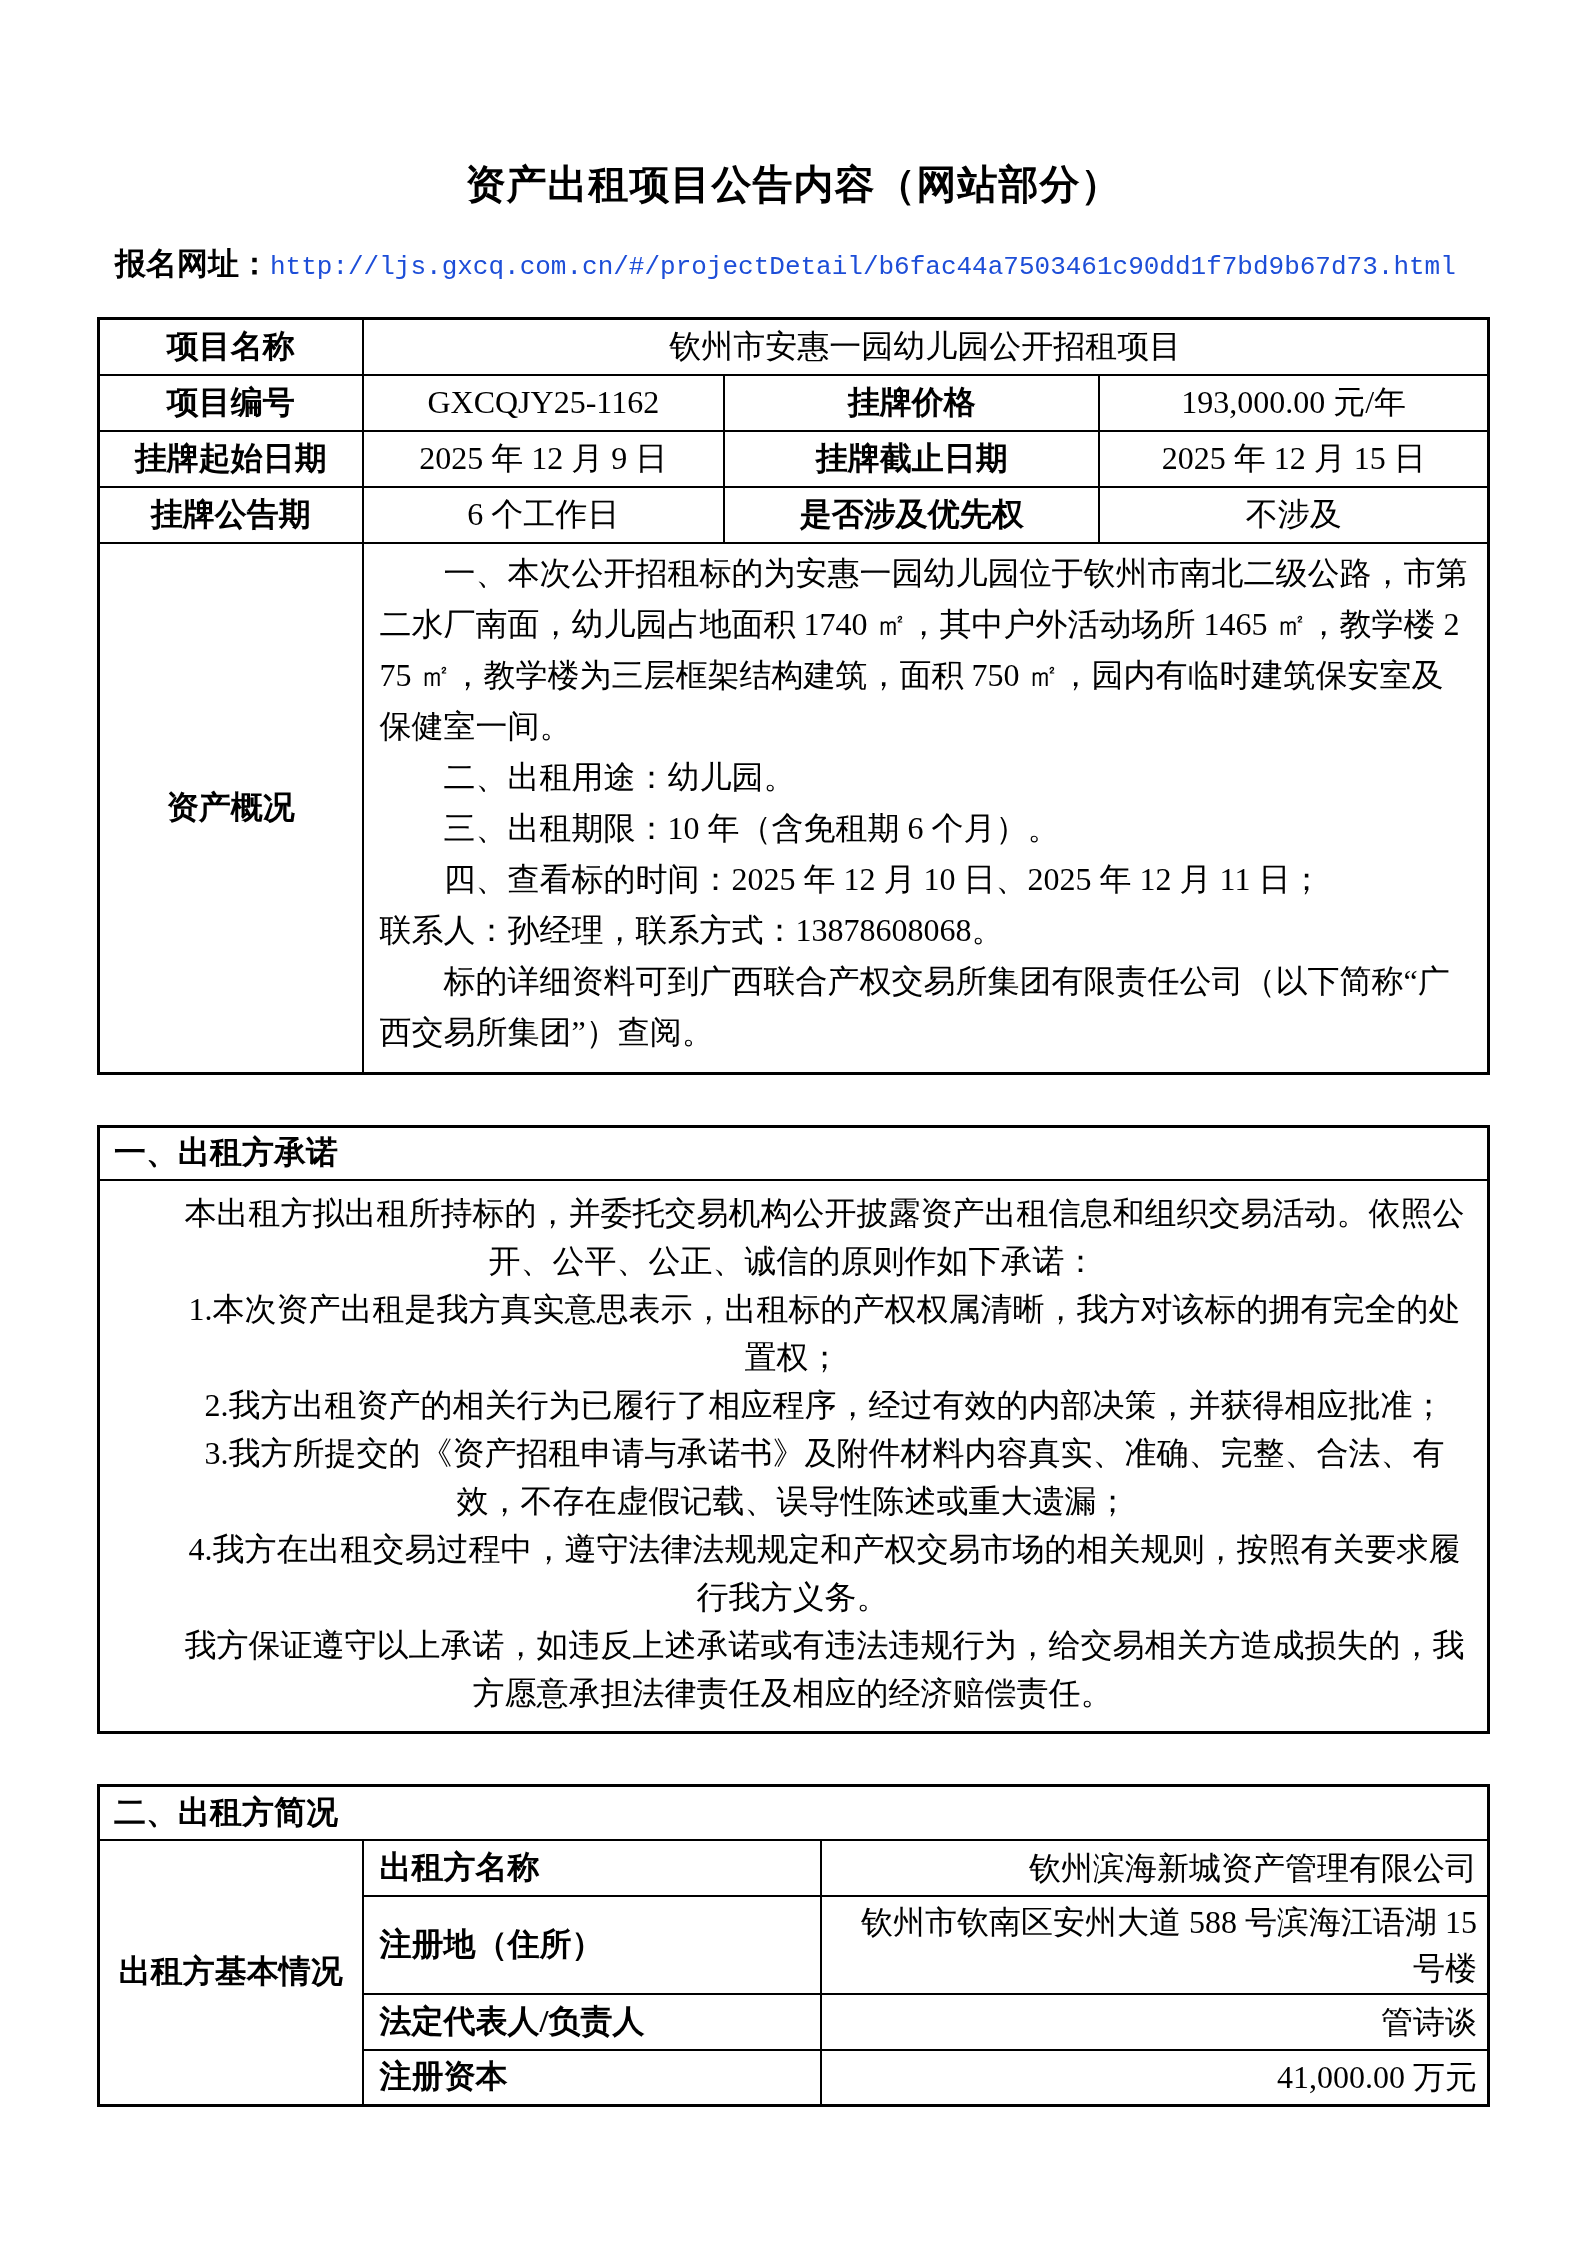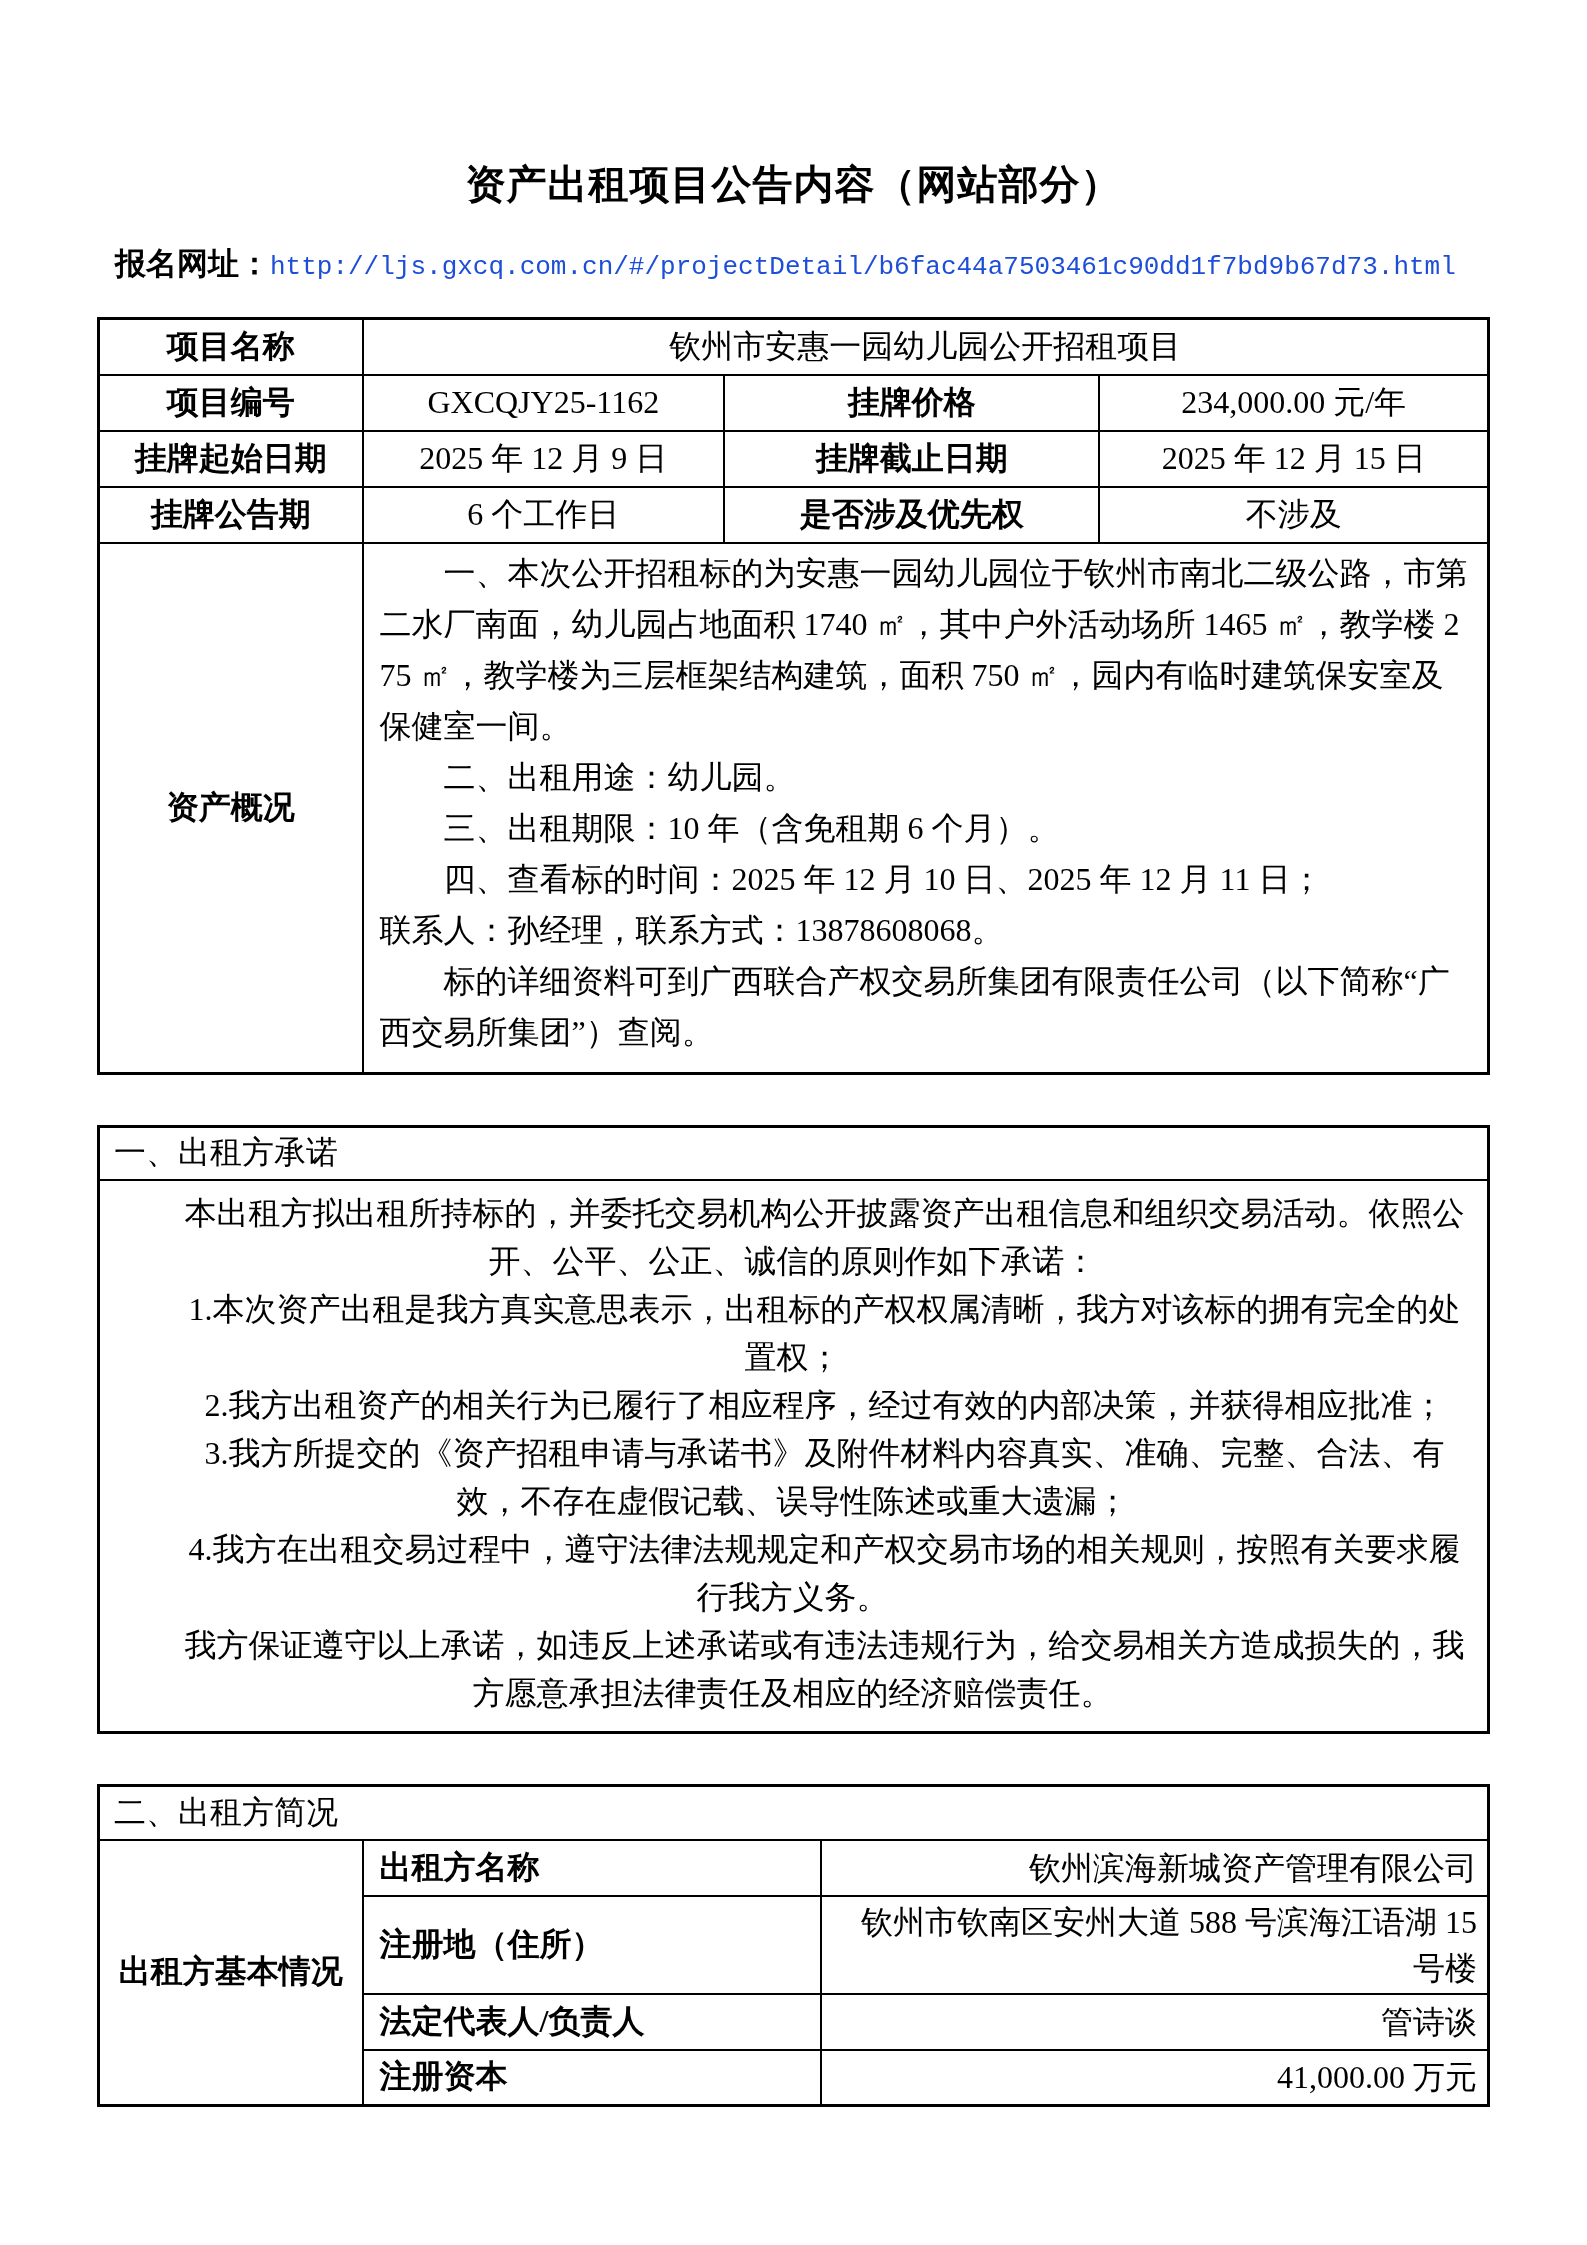--- a/index.html
+++ b/index.html
@@ -66,21 +66,21 @@
     text-align: left;
   }
   .overview-cell p, .promise-body p {
     margin: 0;
     line-height: 51px;
   }
   .ind { text-indent: 2em; }
 
   .section-table { margin-top: 50px; }
   .section-header {
-    font-weight: normal;
+    font-weight: bold;
     height: 54px;
     padding: 0 14px;
     text-align: left;
   }
   .promise-body {
     padding: 8px 14px 14px 12px;
     vertical-align: top;
     text-align: center;
   }
   .promise-body p { line-height: 48px; }
@@ -121,21 +121,21 @@
     </colgroup>
     <tbody>
         <tr class="row-h">
       <td class="lbl">项目名称</td>
       <td class="val" colspan="3">钦州市安惠一园幼儿园公开招租项目</td>
     </tr>
     <tr class="row-h">
       <td class="lbl">项目编号</td>
       <td class="val">GXCQJY25-1162</td>
       <td class="lbl">挂牌价格</td>
-      <td class="val">234,000.00 元/年</td>
+      <td class="val">193,000.00 元/年</td>
     </tr>
     <tr class="row-h">
       <td class="lbl">挂牌起始日期</td>
       <td class="val">2025 年 12 月 9 日</td>
       <td class="lbl">挂牌截止日期</td>
       <td class="val">2025 年 12 月 15 日</td>
     </tr>
     <tr class="row-h">
       <td class="lbl">挂牌公告期</td>
       <td class="val">6 个工作日</td>

